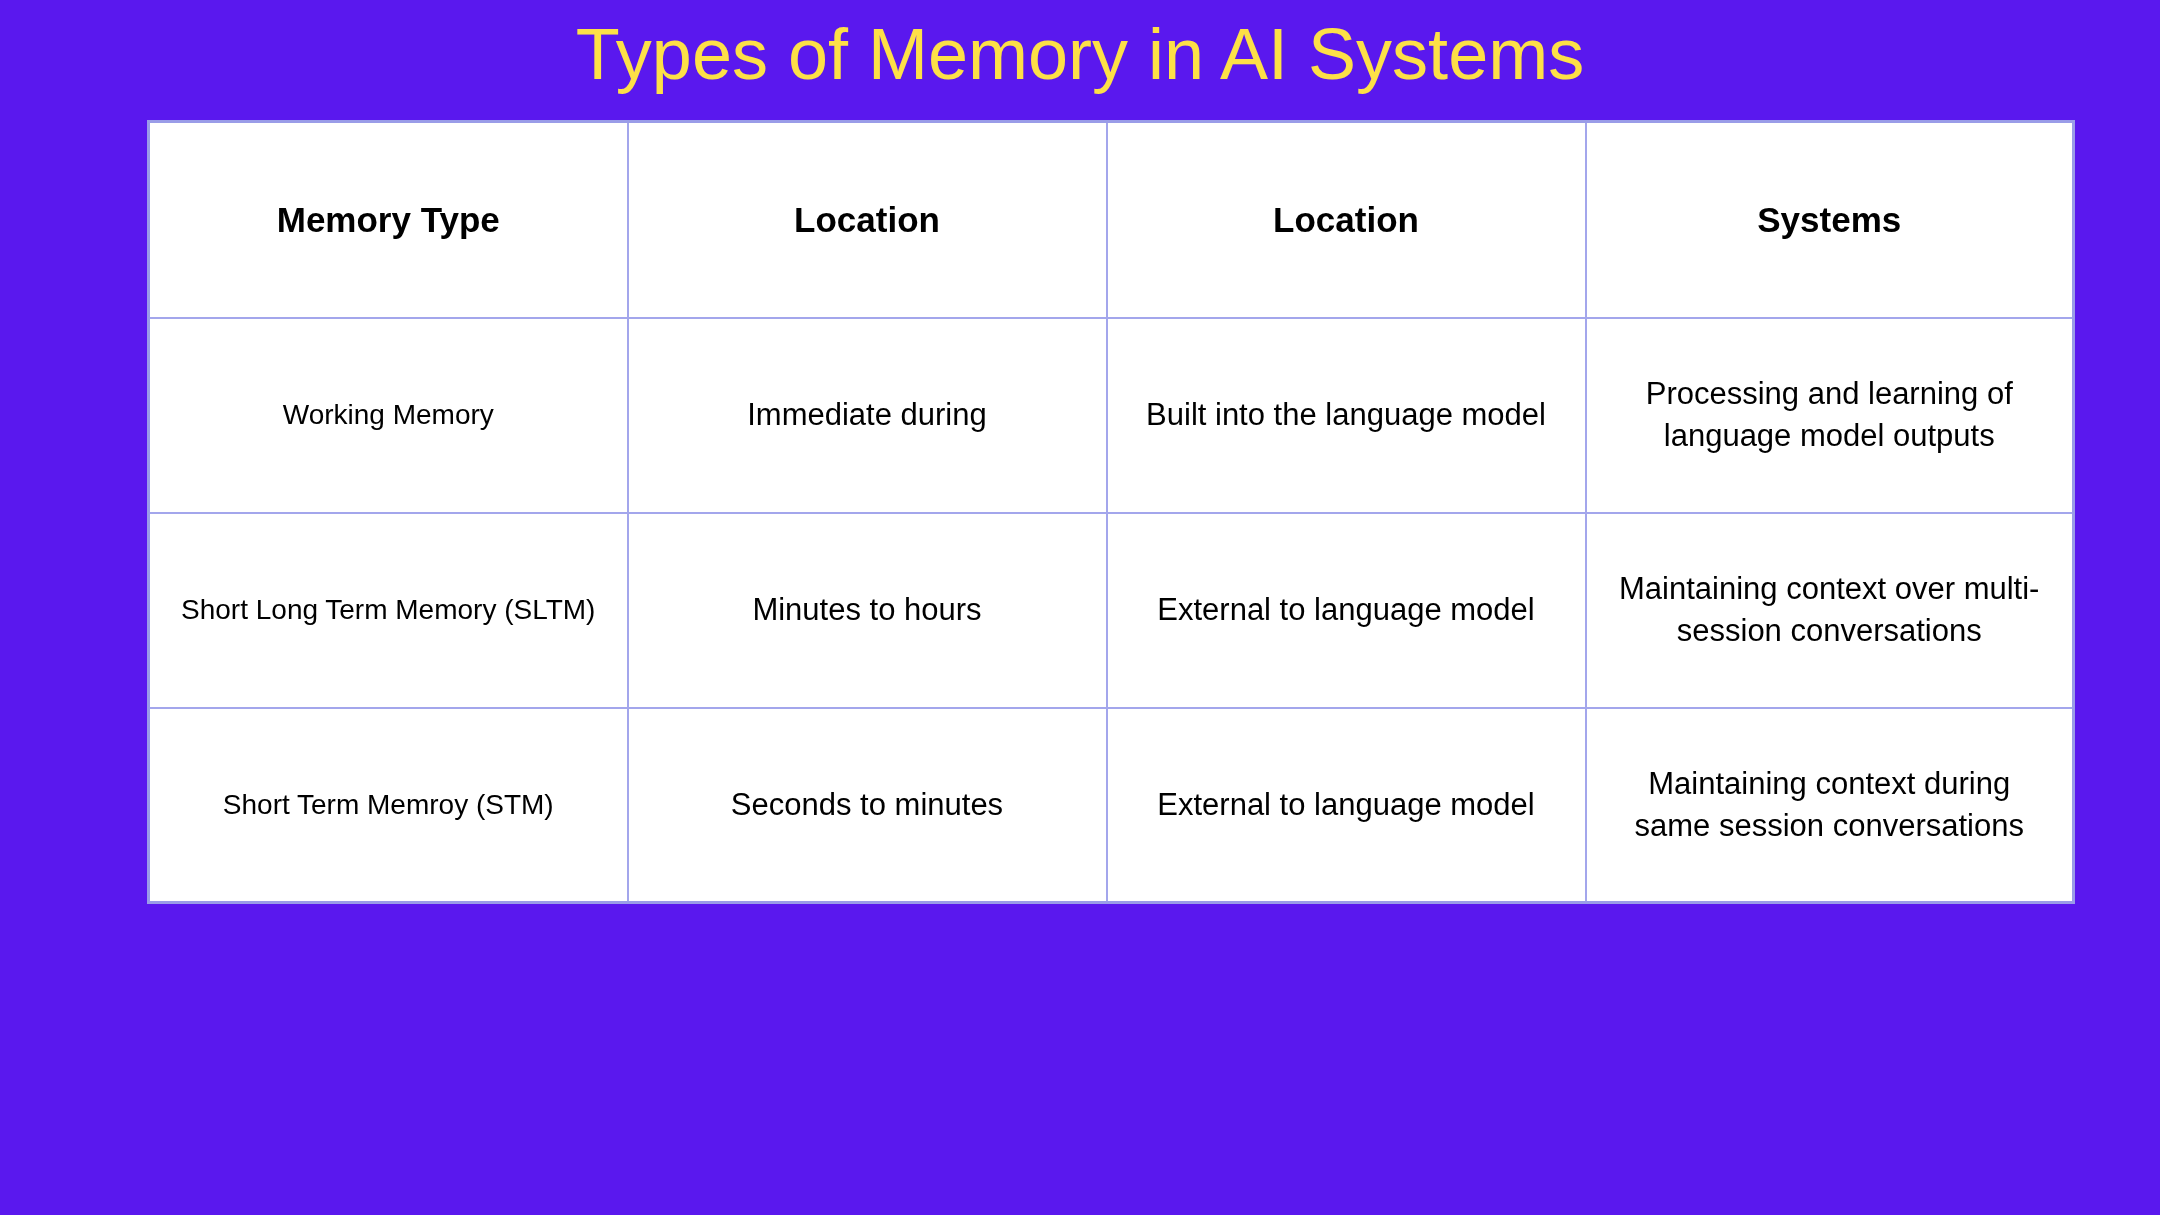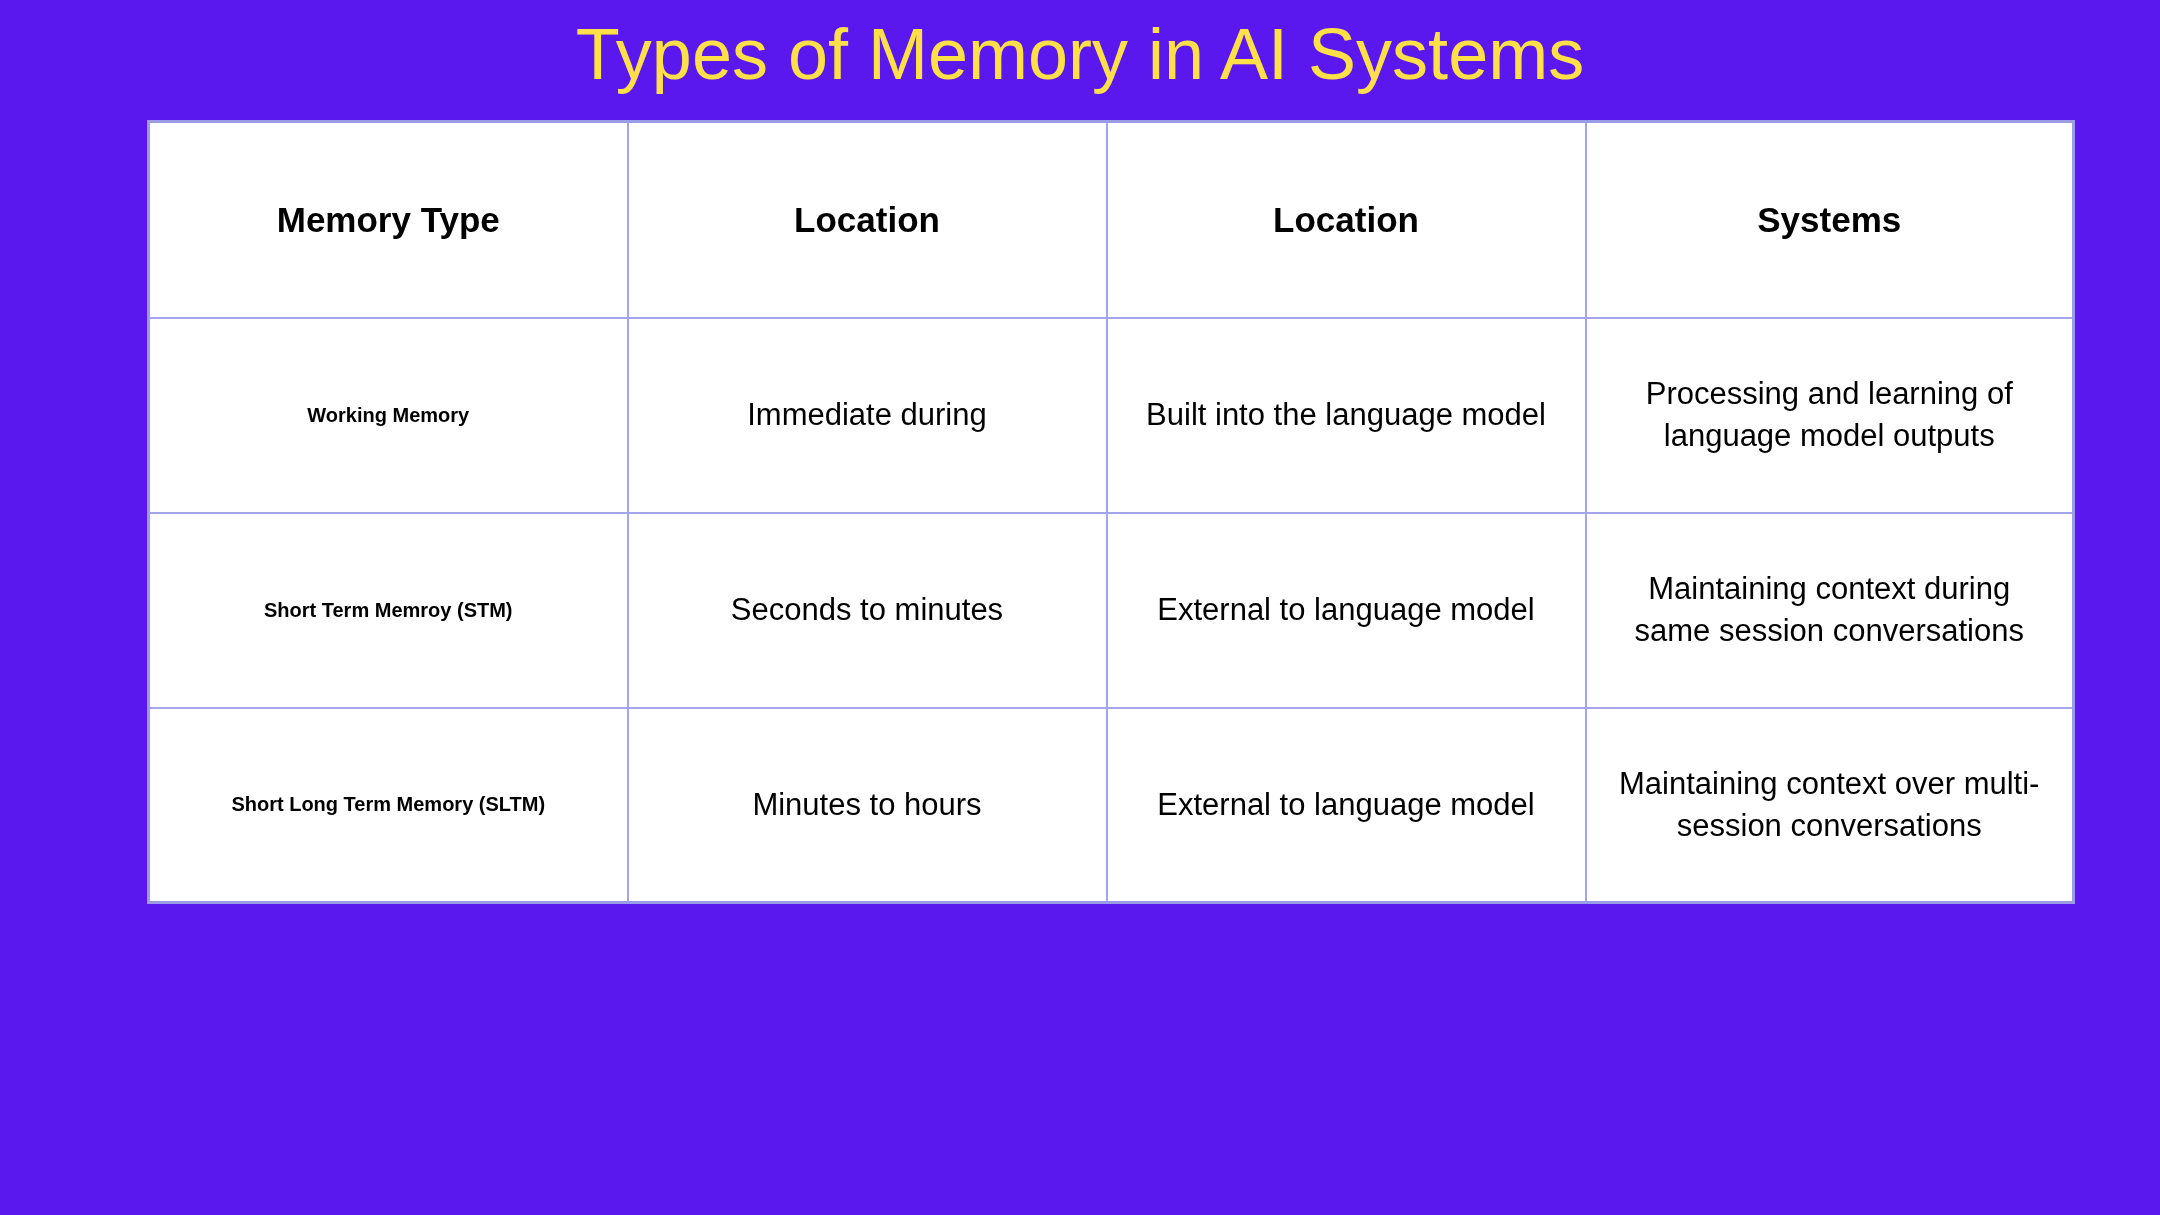--- a/index.html
+++ b/index.html
@@ -61,22 +61,22 @@
     font-size: 35px;
     font-weight: bold;
   }
   table.memory-table td {
     height: 195px;
     font-size: 31px;
     font-weight: normal;
     line-height: 1.35;
   }
   table.memory-table td.rowhead {
-    font-weight: bold;
-    font-size: 20px;
+    font-weight: normal;
+    font-size: 28px;
   }
 </style>
 </head>
 <body>
 
 <div class="slide">
 
   <div class="title">Types of Memory in AI Systems</div>
 
   <div class="table-wrap">
@@ -96,28 +96,28 @@
         </tr>
       </thead>
       <tbody>
         <tr>
           <td class="rowhead">Working Memory</td>
           <td>Immediate during</td>
           <td>Built into the language model</td>
           <td>Processing and learning of language model outputs</td>
         </tr>
         <tr>
+          <td class="rowhead">Short Long Term Memory (SLTM)</td>
+          <td>Minutes to hours</td>
+          <td>External to language model</td>
+          <td>Maintaining context over multi-session conversations</td>
+        </tr>
+        <tr>
           <td class="rowhead">Short Term Memroy (STM)</td>
           <td>Seconds to minutes</td>
           <td>External to language model</td>
           <td>Maintaining context during same session conversations</td>
-        </tr>
-        <tr>
-          <td class="rowhead">Short Long Term Memory (SLTM)</td>
-          <td>Minutes to hours</td>
-          <td>External to language model</td>
-          <td>Maintaining context over multi-session conversations</td>
         </tr>
       </tbody>
     </table>
   </div>
 
 </div>
 
 </body></html>

